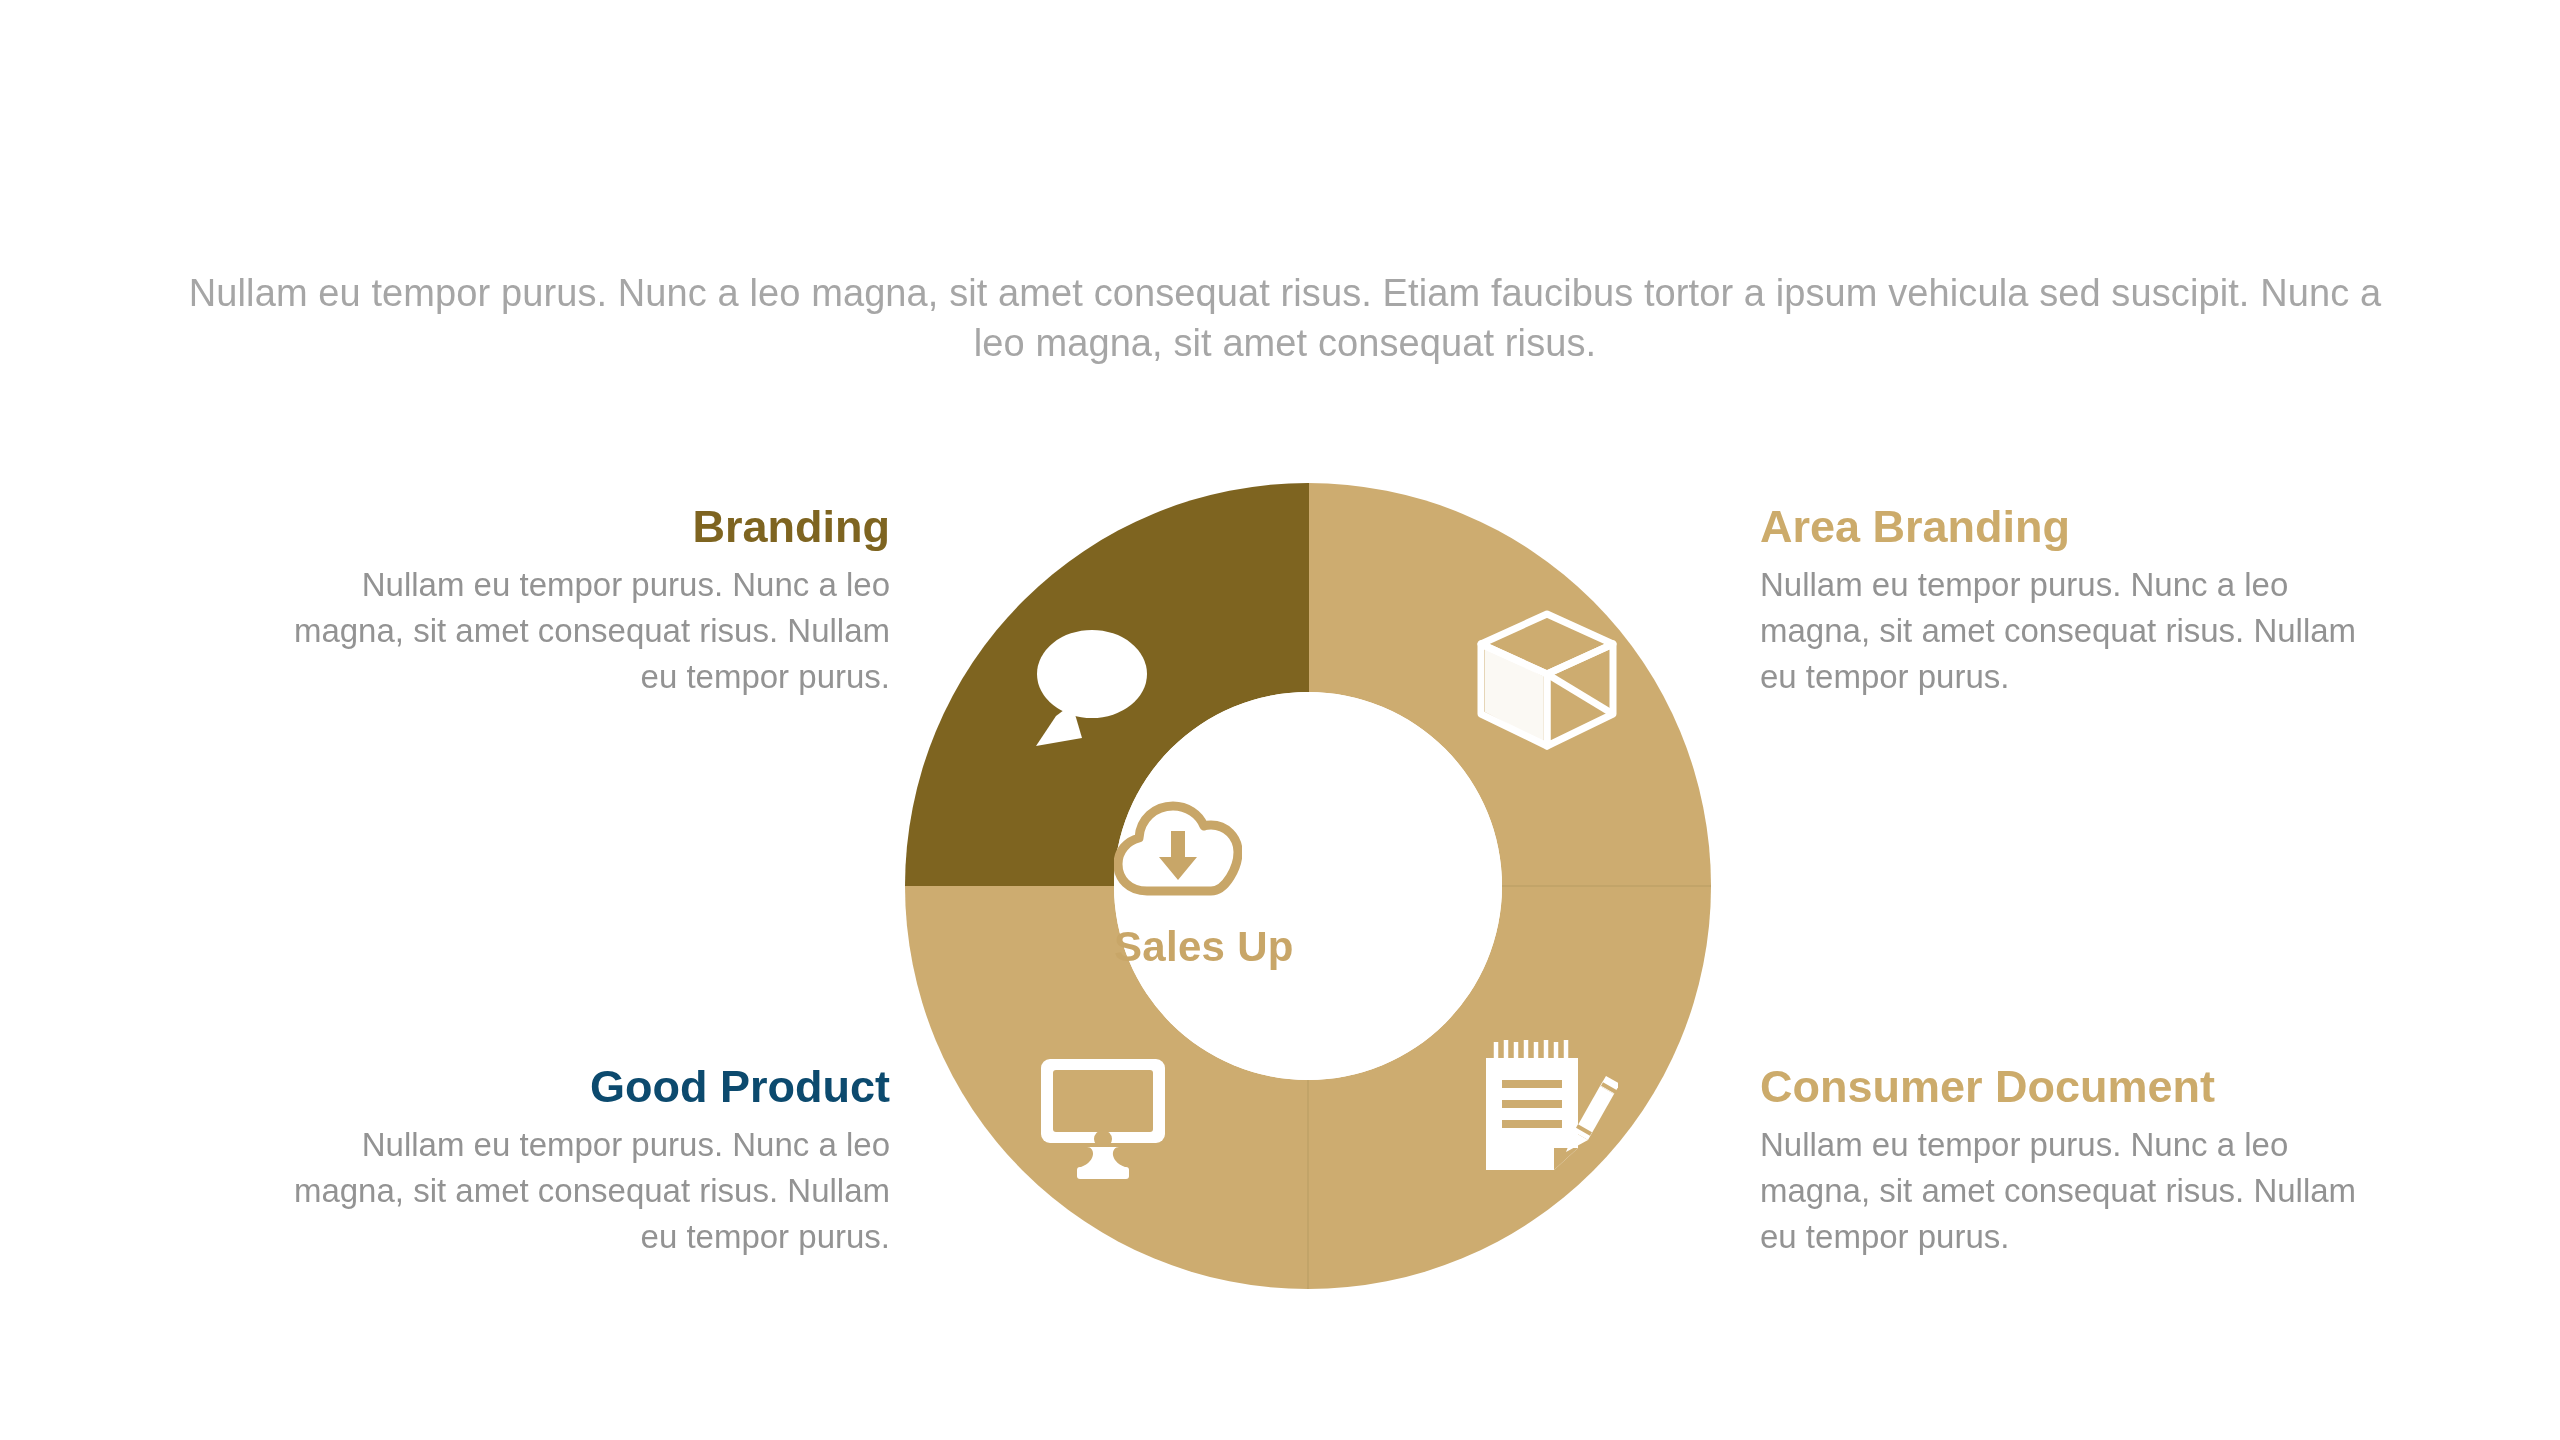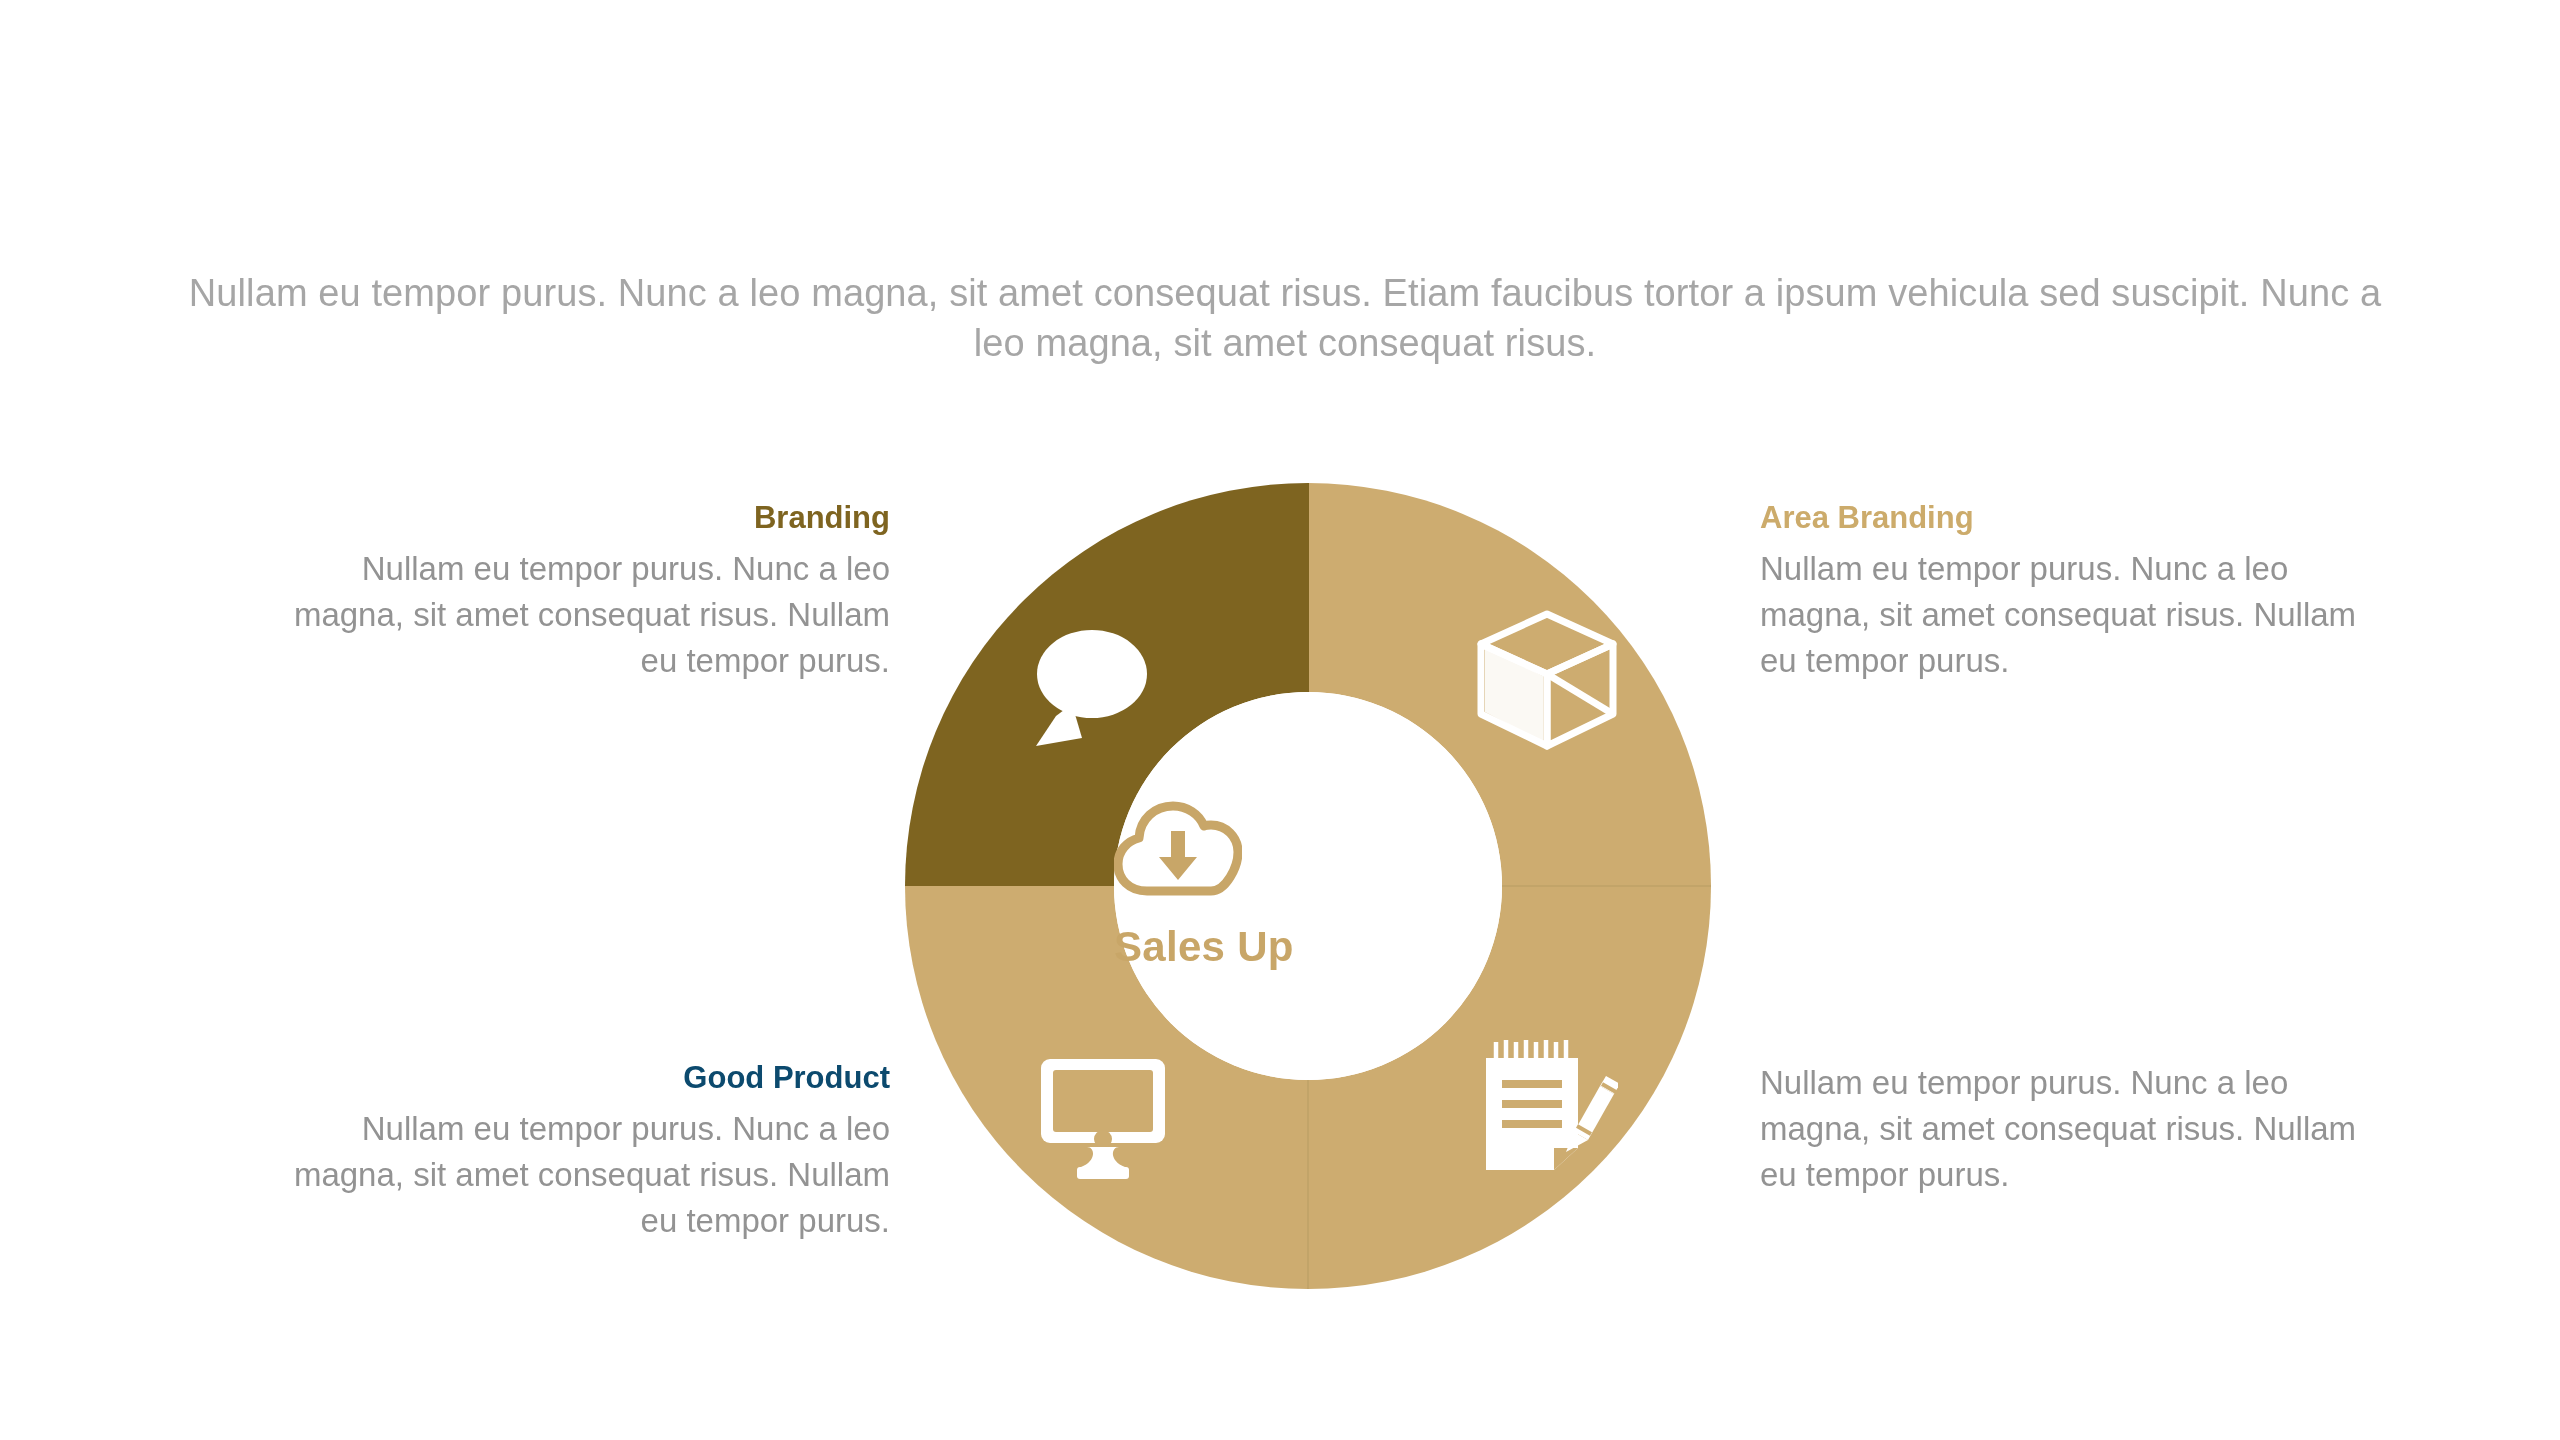--- a/index.html
+++ b/index.html
@@ -59,21 +59,21 @@
   
   .seg-icon { position:absolute; }
   #icon-branding   { left:1022px; top:626px;  width:130px; height:122px; }
   #icon-area       { left:1473px; top:606px;  width:148px; height:148px; }
   #icon-product    { left:1037px; top:1057px; width:132px; height:124px; }
   #icon-document   { left:1478px; top:1036px; width:140px; height:140px; }
 
   
   .block { position:absolute; width:600px; }
   .block h3 {
-    font-size:31px;
+    font-size:45px;
     font-weight:700;
     line-height:1.18;
     margin-bottom:9px;
   }
   .block p {
     font-size:33px;
     line-height:1.40;
     color:#939393;
     font-weight:400;
   }
@@ -194,16 +194,17 @@
     <h3 style="color:#0c4a6e;">Good Product</h3>
     <p>Nullam eu tempor purus. Nunc a leo magna, sit amet consequat risus. Nullam eu tempor purus.</p>
   </div>
 
   <div class="block right" id="blk-area">
     <h3 style="color:#ccab6b;">Area Branding</h3>
     <p>Nullam eu tempor purus. Nunc a leo magna, sit amet consequat risus. Nullam eu tempor purus.</p>
   </div>
 
   <div class="block right" id="blk-document">
+    <h3 style="color:#ccab6b;">Consumer Document</h3>
     <p>Nullam eu tempor purus. Nunc a leo magna, sit amet consequat risus. Nullam eu tempor purus.</p>
   </div>
 
 </div>
 
 </body></html>

